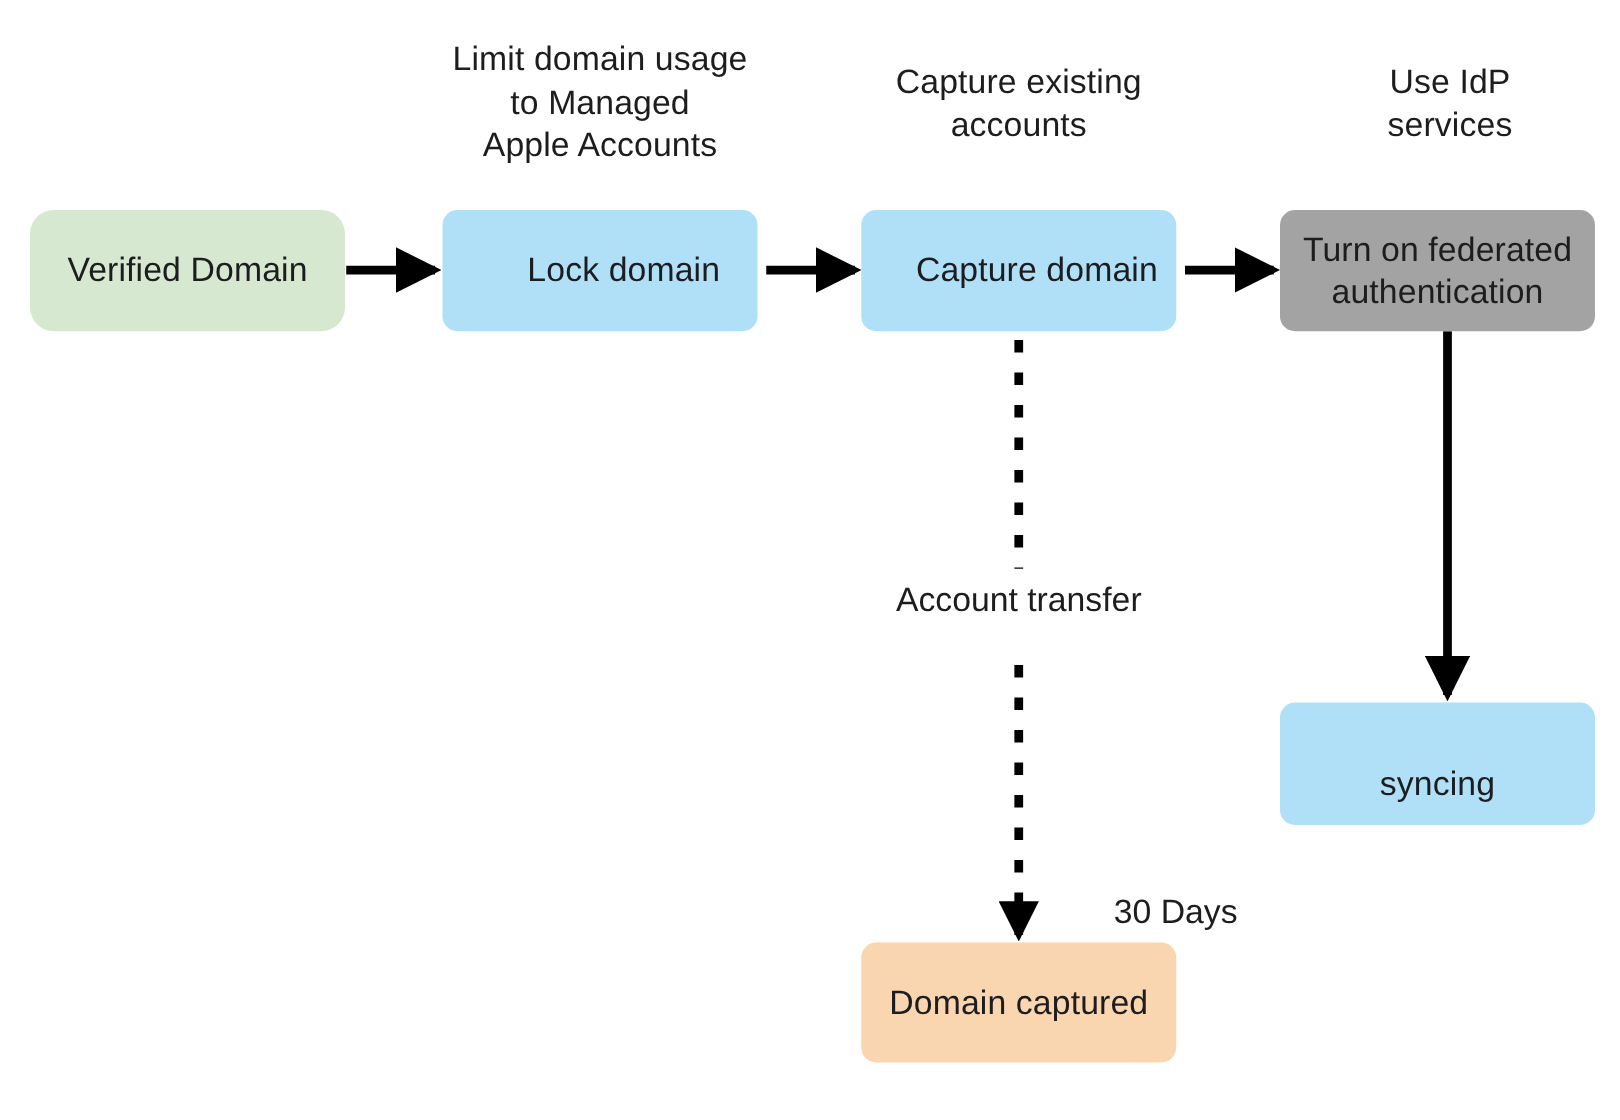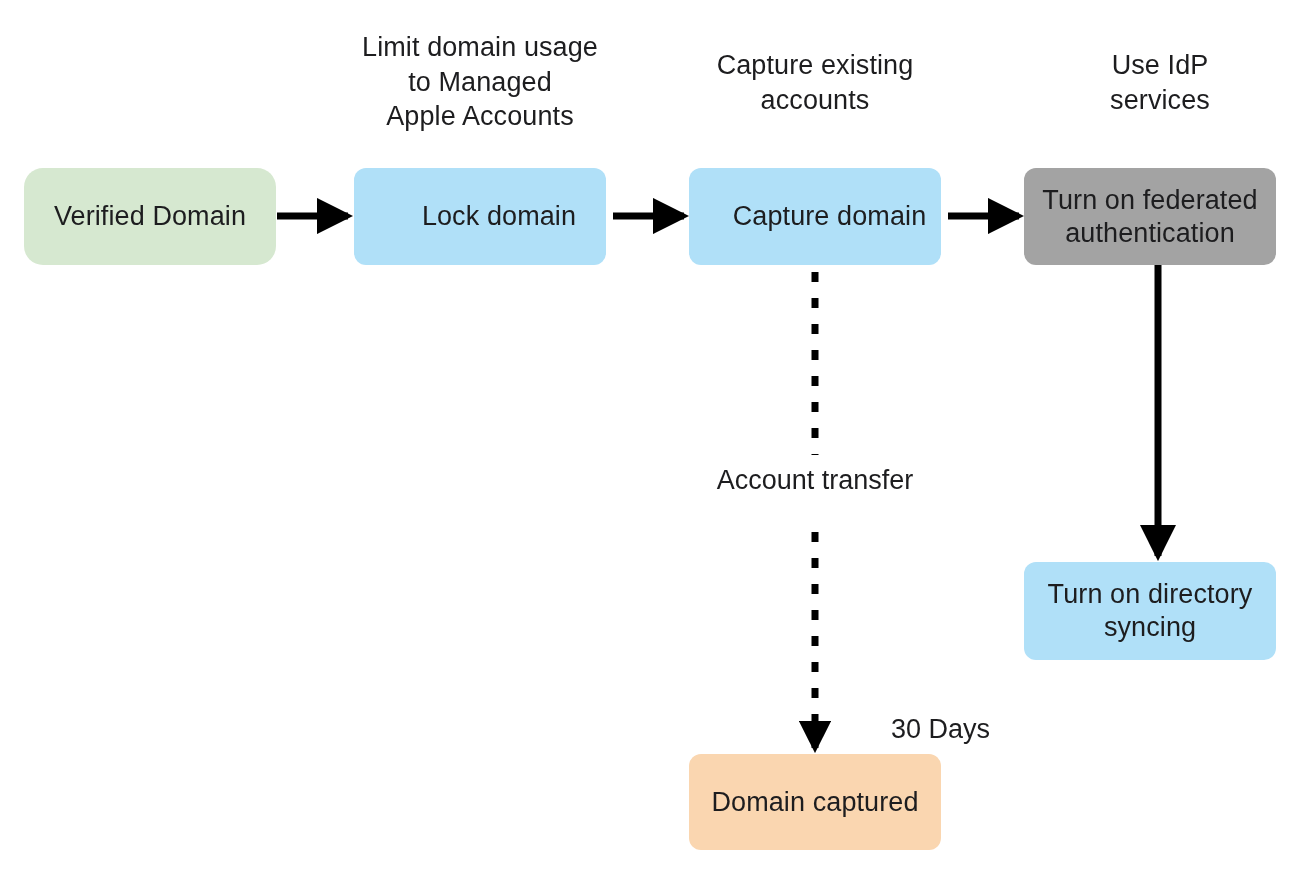--- a/index.html
+++ b/index.html
@@ -118,21 +118,21 @@
 
   <div class="node" style="left:1024px; top:168px; width:252px; height:97px; background:#a3a3a3;">
     <span>
       <span>Turn on federated</span><br>
       <span>authentication</span>
     </span>
   </div>
 
   <div class="node" style="left:1024px; top:562px; width:252px; height:98px; background:#b0e0f8;">
     <span>
-      <span>Turn on directory</span><br>
+      <br>
       <span>syncing</span>
     </span>
   </div>
 
   <div class="node" style="left:689px; top:754px; width:252px; height:96px; background:#fad6b0;">
     <span>Domain captured</span>
   </div>
 
   <div class="edge-label" style="left:687px; top:463px; width:256px;">
     <div>Account transfer</div>

